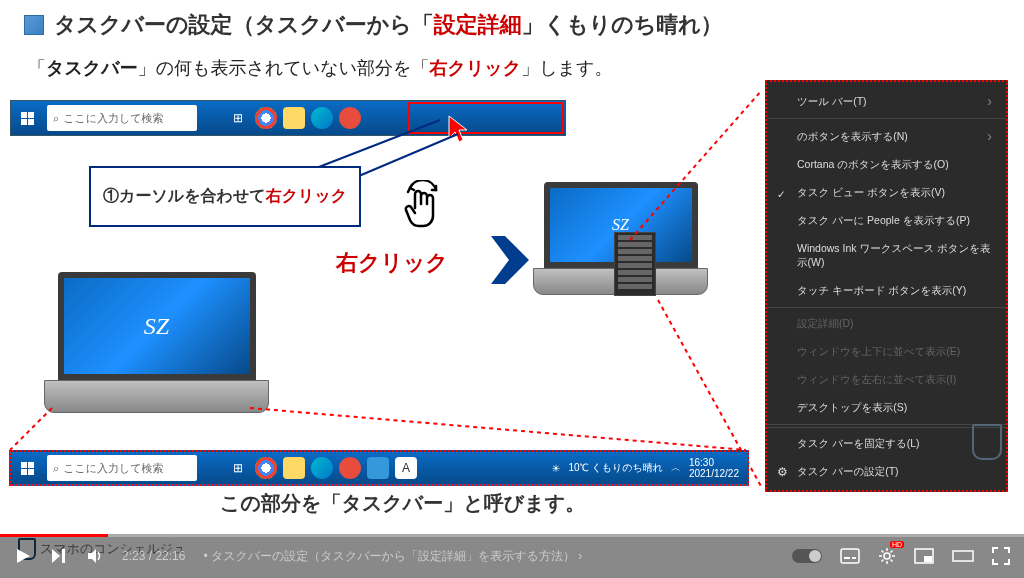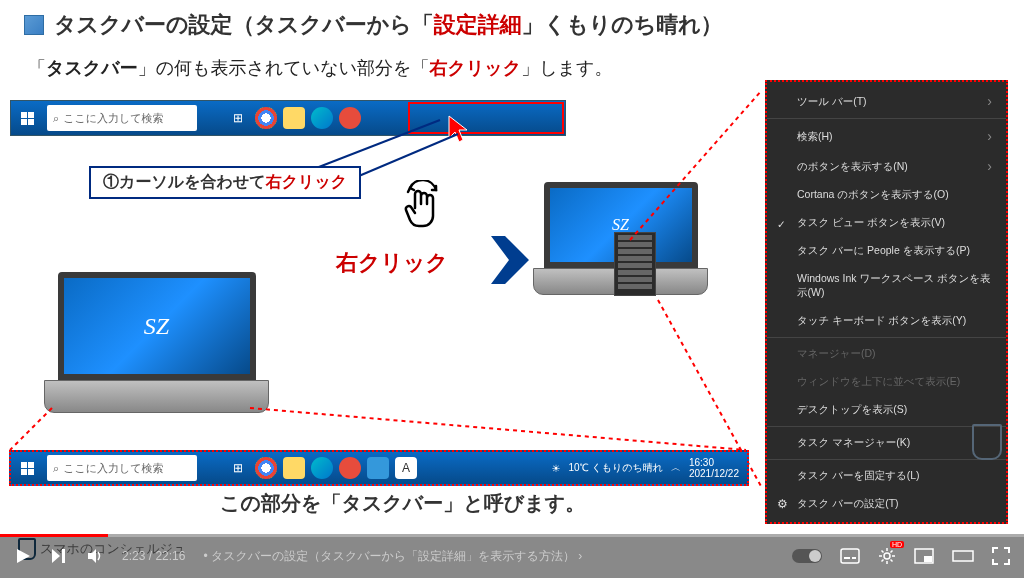--- a/index.html
+++ b/index.html
@@ -34,21 +34,21 @@
 .task-view { color: #fff; }
 
 
 .red-box { position: absolute; left: 408px; top: 12px; width: 156px; height: 32px; border: 2px solid #f00; }
 
 
 .cursor-icon { position: absolute; left: 445px; top: 24px; width: 32px; height: 32px; }
 .cursor-red { fill: #f00; stroke: #fff; stroke-width: 1; }
 
 
-.callout { position: absolute; left: 89px; top: 76px; background: #fff; border: 2px solid #002a80; padding: 4px 12px; font-size: 16px; font-weight: bold; color: #333; }
+.callout { position: absolute; left: 89px; top: 76px; background: #fff; border: 2px solid #002a80; padding: 18px 12px; font-size: 16px; font-weight: bold; color: #333; }
 .callout .red { color: #c00; }
 .callout-lines { position: absolute; }
 .callout-lines line { stroke: #002a80; stroke-width: 2; }
 
 
 .rightclick-label { position: absolute; left: 336px; top: 158px; font-size: 22px; font-weight: bold; color: #c00; }
 .hand-icon { position: absolute; left: 398px; top: 90px; font-size: 40px; }
 
 
 .blue-arrow { position: absolute; left: 485px; top: 140px; width: 50px; height: 60px; }
@@ -246,54 +246,51 @@
   <div class="bottom-caption">
     <span>この部分を「</span><b>タスクバー</b><span>」と呼びます。</span>
   </div>
 
   <div class="context-menu" id="ctx-menu">
       <div class="menu-item sub">
         <span>ツール バー(T)</span>
       </div>
       <div class="menu-divider"></div>
       <div class="menu-item sub">
-        <span>検索(H)</span>
-      </div>
-      <div class="menu-item sub">
         <span>のボタンを表示する(N)</span>
       </div>
       <div class="menu-item">
         <span>Cortana のボタンを表示する(O)</span>
       </div>
       <div class="menu-item menu-check">
         <span>タスク ビュー ボタンを表示(V)</span>
       </div>
       <div class="menu-item">
         <span>タスク バーに People を表示する(P)</span>
       </div>
       <div class="menu-item">
         <span>Windows Ink ワークスペース ボタンを表示(W)</span>
       </div>
       <div class="menu-item">
         <span>タッチ キーボード ボタンを表示(Y)</span>
       </div>
       <div class="menu-divider"></div>
       <div class="menu-item disabled">
-        <span>マネージャー(D)</span>
+        <span>設定詳細(D)</span>
       </div>
       <div class="menu-item disabled">
         <span>ウィンドウを上下に並べて表示(E)</span>
       </div>
+      <div class="menu-item disabled">
+        <span>ウィンドウを左右に並べて表示(I)</span>
+      </div>
       <div class="menu-item">
         <span>デスクトップを表示(S)</span>
       </div>
       <div class="menu-divider"></div>
-      <div class="menu-item">
-        <span>タスク マネージャー(K)</span>
-      </div>
       <div class="menu-divider"></div>
       <div class="menu-item">
         <span>タスク バーを固定する(L)</span>
       </div>
       <div class="menu-item menu-gear">
         <span>タスク バーの設定(T)</span>
       </div>
     </div>
 
   <div class="shield"></div>

